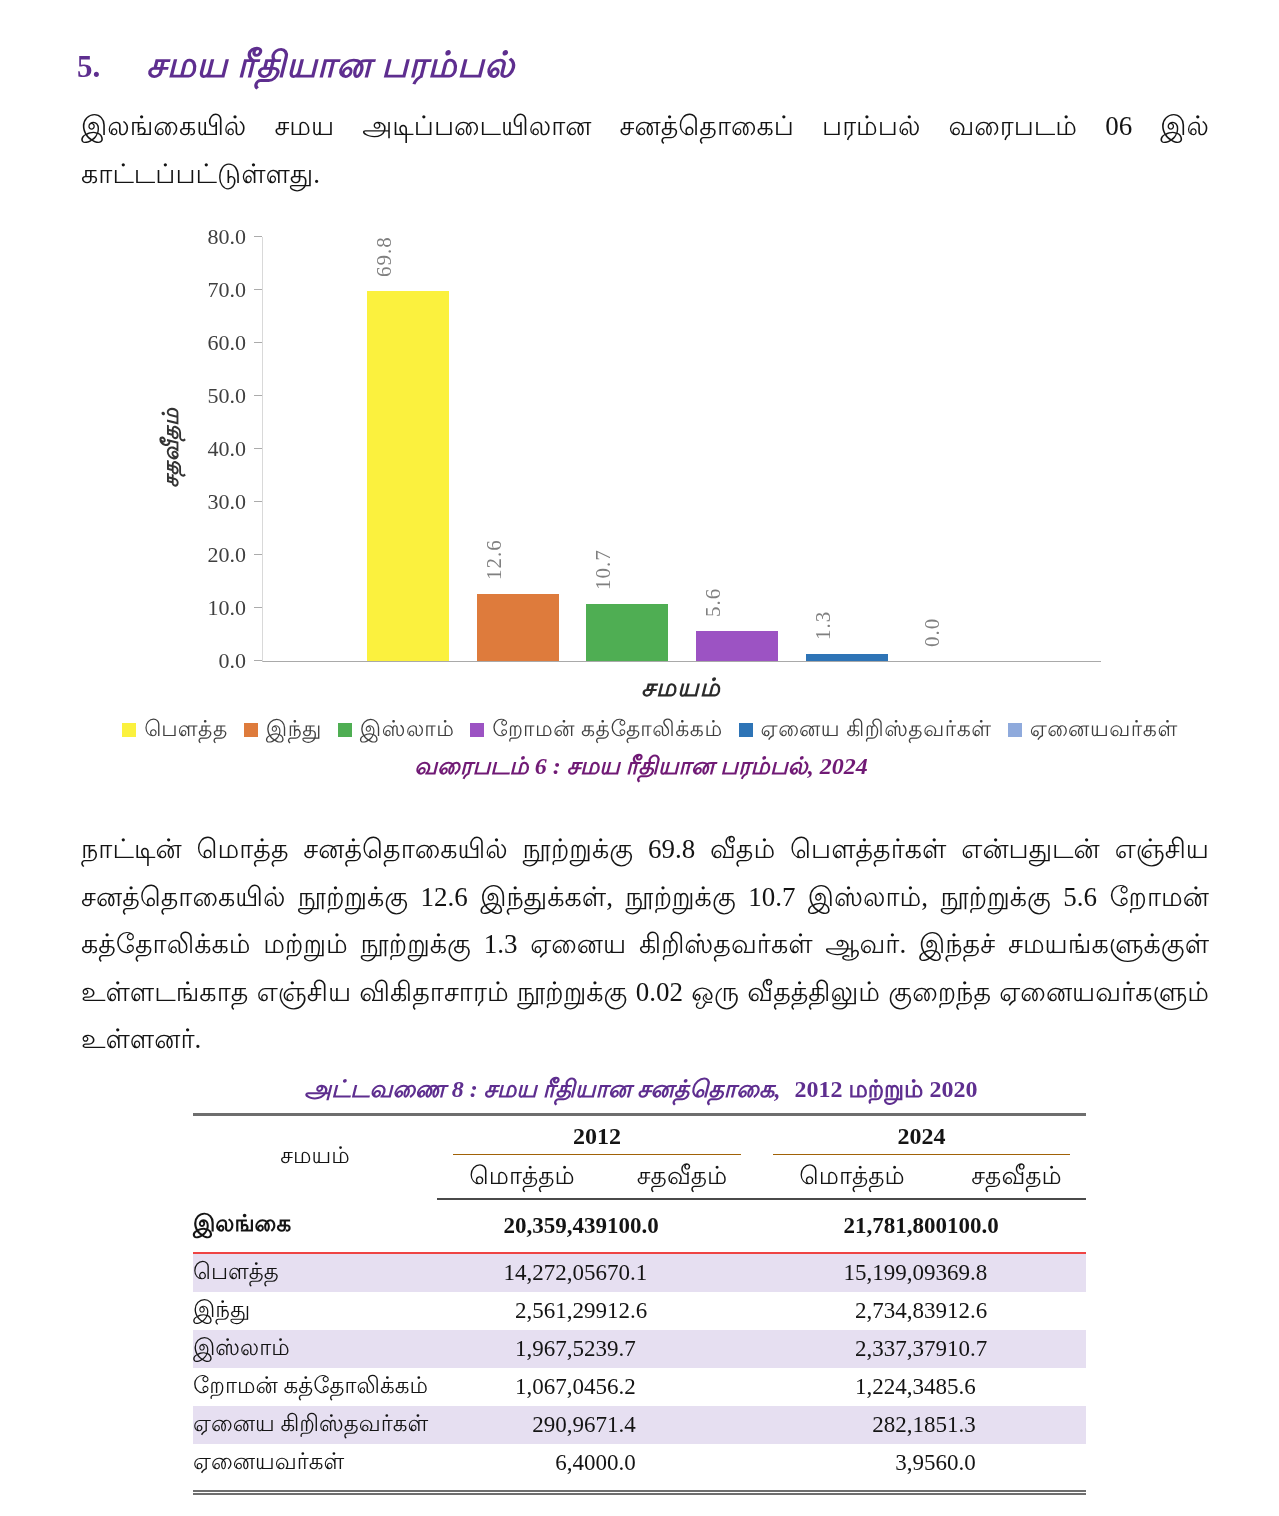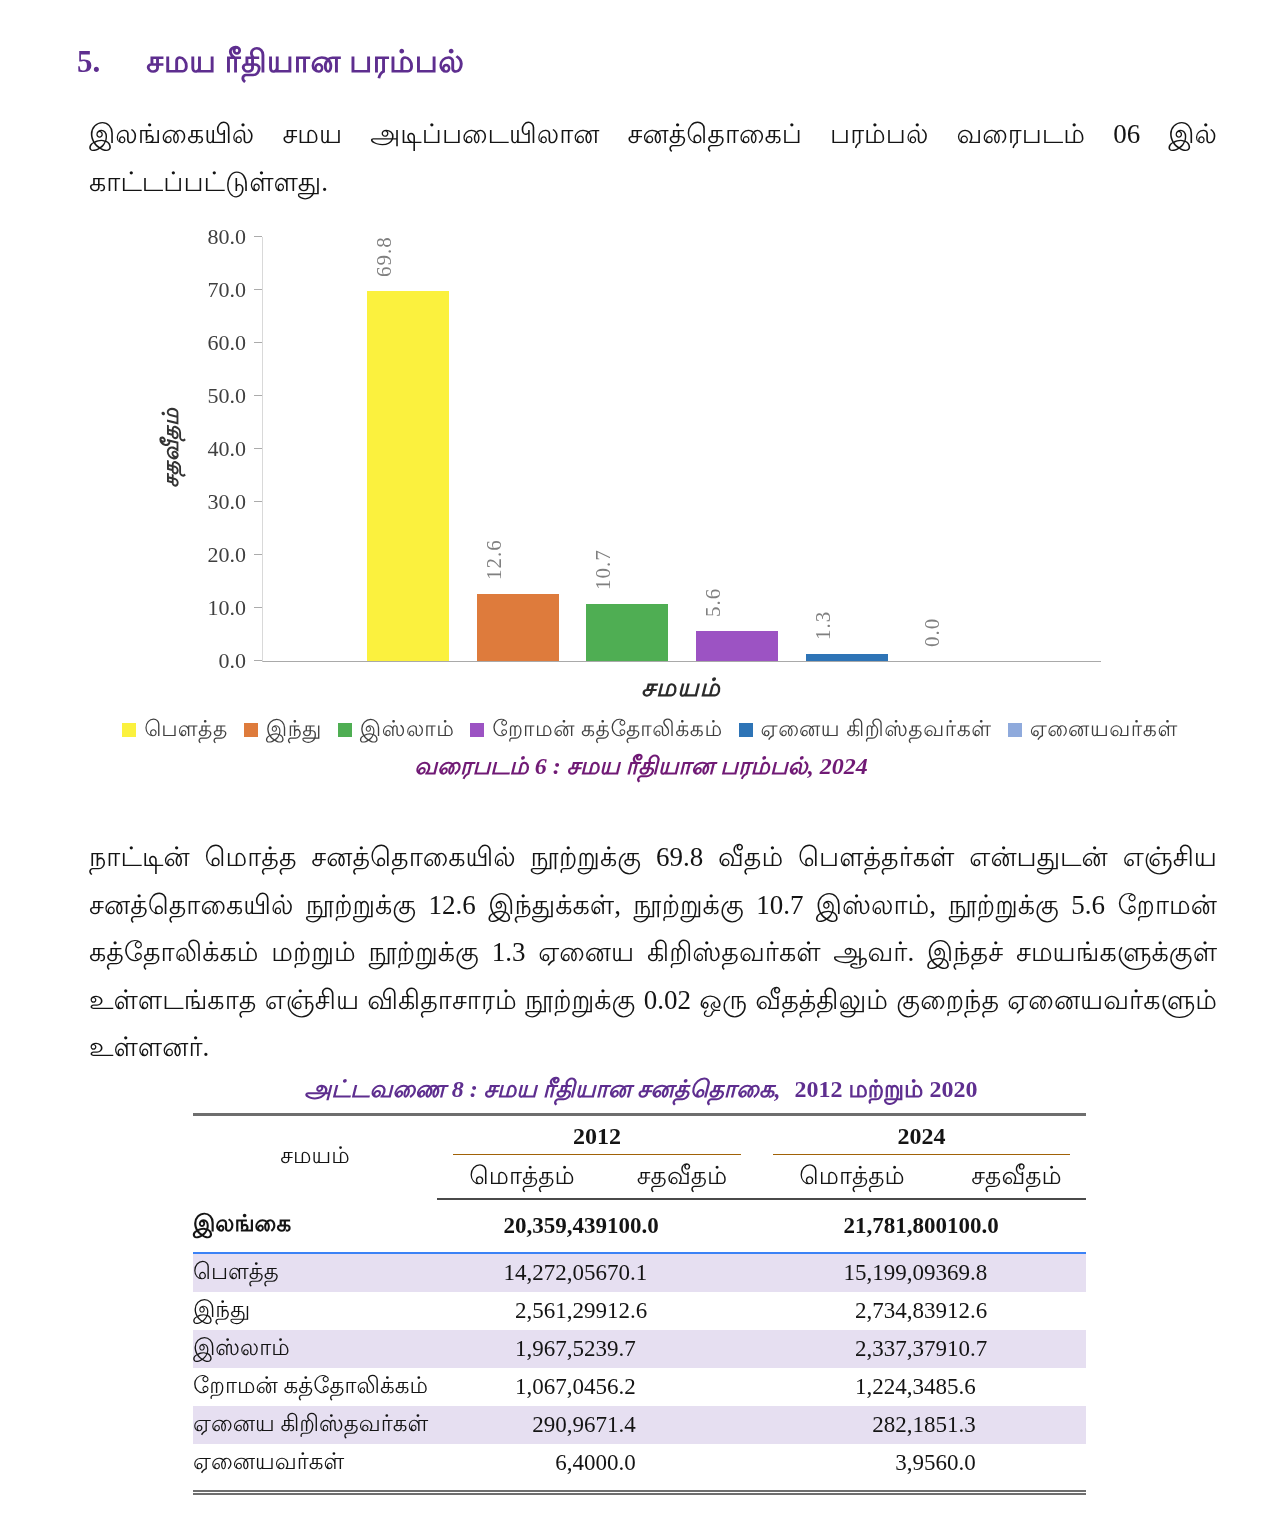--- a/index.html
+++ b/index.html
@@ -5,25 +5,25 @@
   html,body{margin:0;padding:0;}
   body{
     width:1279px;height:1516px;position:relative;background:#ffffff;
     font-family:"Liberation Serif","DejaVu Serif",serif;color:#1a1a1a;
     overflow:hidden;
   }
 
   
   .heading{position:absolute;left:77px;top:44px;display:flex;align-items:baseline;color:#5E2E8F;}
   .h-num{font-size:31px;font-weight:bold;margin-right:46px;}
-  .h-title{font-size:31px;font-weight:bold;letter-spacing:.5px;}
+  .h-title{font-size:36px;font-weight:bold;font-style:italic;letter-spacing:.5px;}
 
   
   .para{position:absolute;left:77px;width:1128px;font-size:27px;line-height:48px;
-        text-align:justify;margin:12px;color:#141414;}
+        text-align:justify;margin:4px;color:#141414;}
   .p1{top:98px;}
   .p2{top:822px;line-height:47.5px;}
 
   
   .chart{position:absolute;left:150px;top:222px;width:1000px;height:545px;}
   .plot{position:absolute;left:112px;top:15px;width:838px;height:424px;
         border-left:1px solid #D9D9D9;border-bottom:1.5px solid #A9A9A9;}
   .slots{position:absolute;left:90px;bottom:0;width:658px;height:100%;display:flex;}
   .slot{flex:1;position:relative;display:flex;align-items:flex-end;justify-content:center;height:100%;}
   .bar{width:82px;}
@@ -58,21 +58,21 @@
              border-top:3px solid #6E6E6E;border-bottom:5px double #6E6E6E;
              font-size:23px;color:#141414;}
   .rel-table th,.rel-table td{padding:0;font-weight:normal;}
   .th-label{width:244px;text-align:center;font-weight:bold;font-size:23px;vertical-align:middle;}
   .th-year{height:40px;vertical-align:middle;}
   .yr-inner{display:block;text-align:center;font-weight:bold;font-size:24px;
             border-bottom:1px solid #a16207;padding:6px 0 4px 0;margin:0 16px;}
   .sub-row th{height:42px;text-align:center;font-weight:normal;font-size:25px;
               border-bottom:2.5px solid #4a4a4a;vertical-align:middle;}
   .col-m1{width:170px;} .col-p1{width:150px;} .col-m2{width:190px;} .col-p2{width:139px;}
-  .total-row td{height:52px;font-weight:bold;border-bottom:2px solid #3b82f6;vertical-align:middle;}
+  .total-row td{height:52px;font-weight:bold;border-bottom:2px solid #ef4444;vertical-align:middle;}
   .td-label{text-align:left;padding-left:10px;}
   .td-tot{text-align:right;padding-right:24px;}
   .td-pct{text-align:left;padding-right:36px;}
   .rel-table tbody tr.body-row td{height:38px;vertical-align:middle;}
   .rel-table tbody tr.shade{background:#E6DFF1;}
   .spacer-row td{height:8px;}
 </style>
 </head>
 <body>
 

